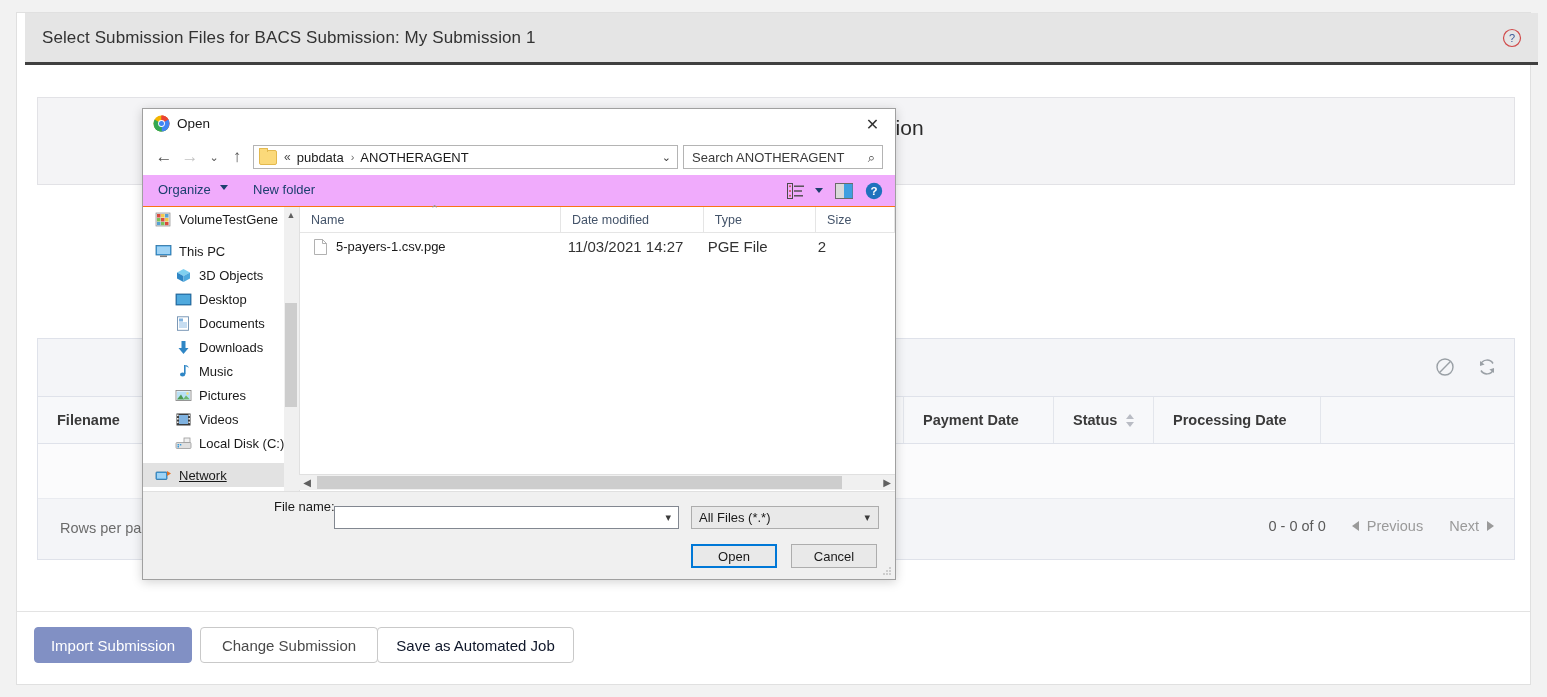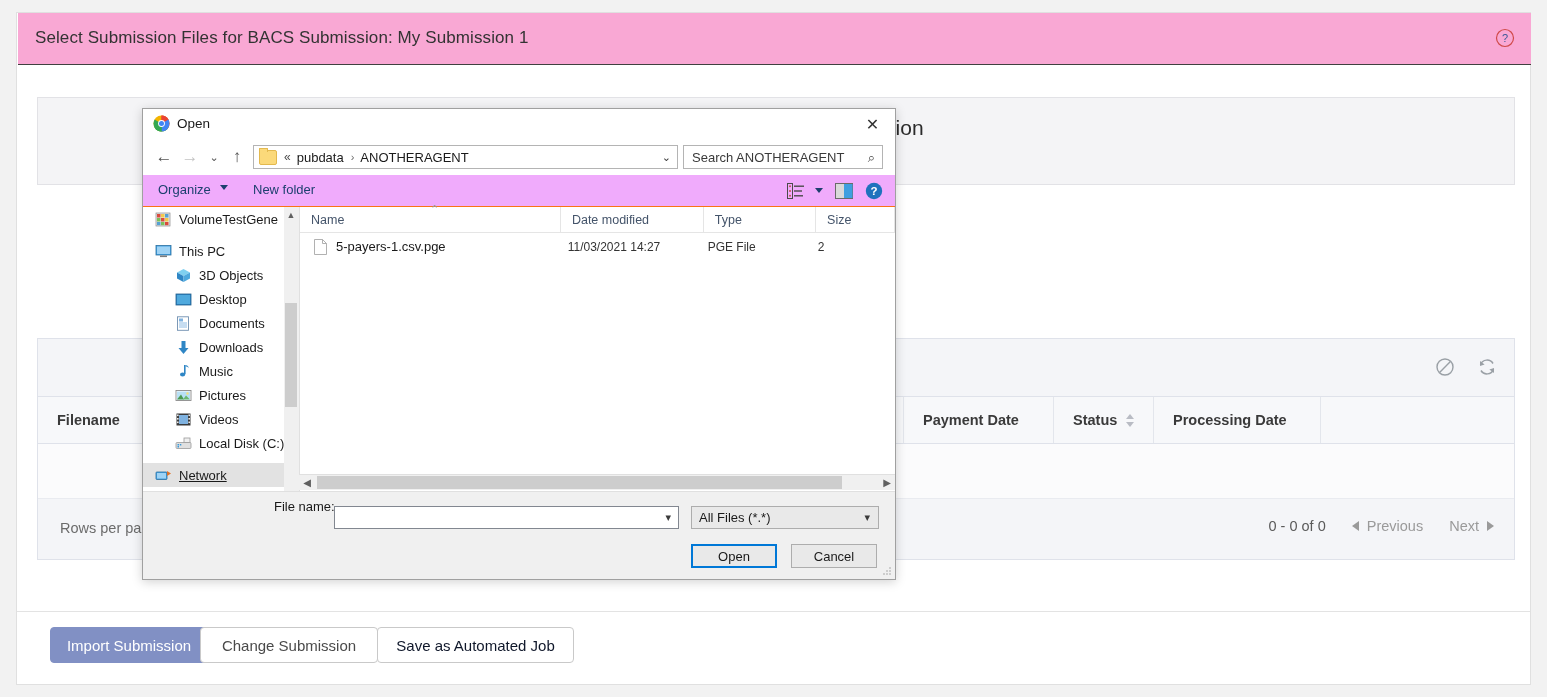--- a/index.html
+++ b/index.html
@@ -22,26 +22,26 @@
     top: 12px;
     width: 1515px;
     height: 673px;
     background: #ffffff;
     border: 1px solid #e0e0e0;
     box-sizing: border-box;
   }
 
   #page-header {
     position: absolute;
-    left: 1px; top: 0;
+    left: 8px; top: 0;
     width: 100%;
     height: 52px;
-    border-bottom: 1px solid #404040;
-    box-sizing: border-box;
-    background: #f9a8d4;
+    border-bottom: 3px solid #404040;
+    box-sizing: border-box;
+    background: #e5e5e5;
   }
   #page-title {
     position: absolute;
     left: 17px;
     top: 15px;
     font-size: 17px;
     color: #333333;
     letter-spacing: 0.1px;
     white-space: nowrap;
   }
@@ -242,21 +242,20 @@
     justify-content: center;
     box-sizing: border-box;
     font-family: "Liberation Sans", sans-serif;
   }
   #btn-import {
     left: 17px;
     width: 158px;
     background: #8190c4;
     color: #ffffff;
     border: 1px solid #8190c4;
-    margin-left: 16px;
   }
   #btn-change {
     left: 183px;
     width: 178px;
     background: #ffffff;
     color: #4a4a4a;
     border: 1px solid #c9c9c9;
   }
   #btn-automated {
     left: 360px;
@@ -607,21 +606,21 @@
     margin-right: 9px;
     flex: none;
   }
   #file-name-cell {
     font-size: 13px;
     color: #1a1a1a;
     width: 240px;
     white-space: nowrap;
   }
   .file-cell {
-    font-size: 12px;
+    font-size: 15px;
     color: #333;
     white-space: nowrap;
   }
 
   #hscroll {
     position: absolute;
     left: 156px;
     bottom: 89px;
     right: 0;
     height: 16px;

